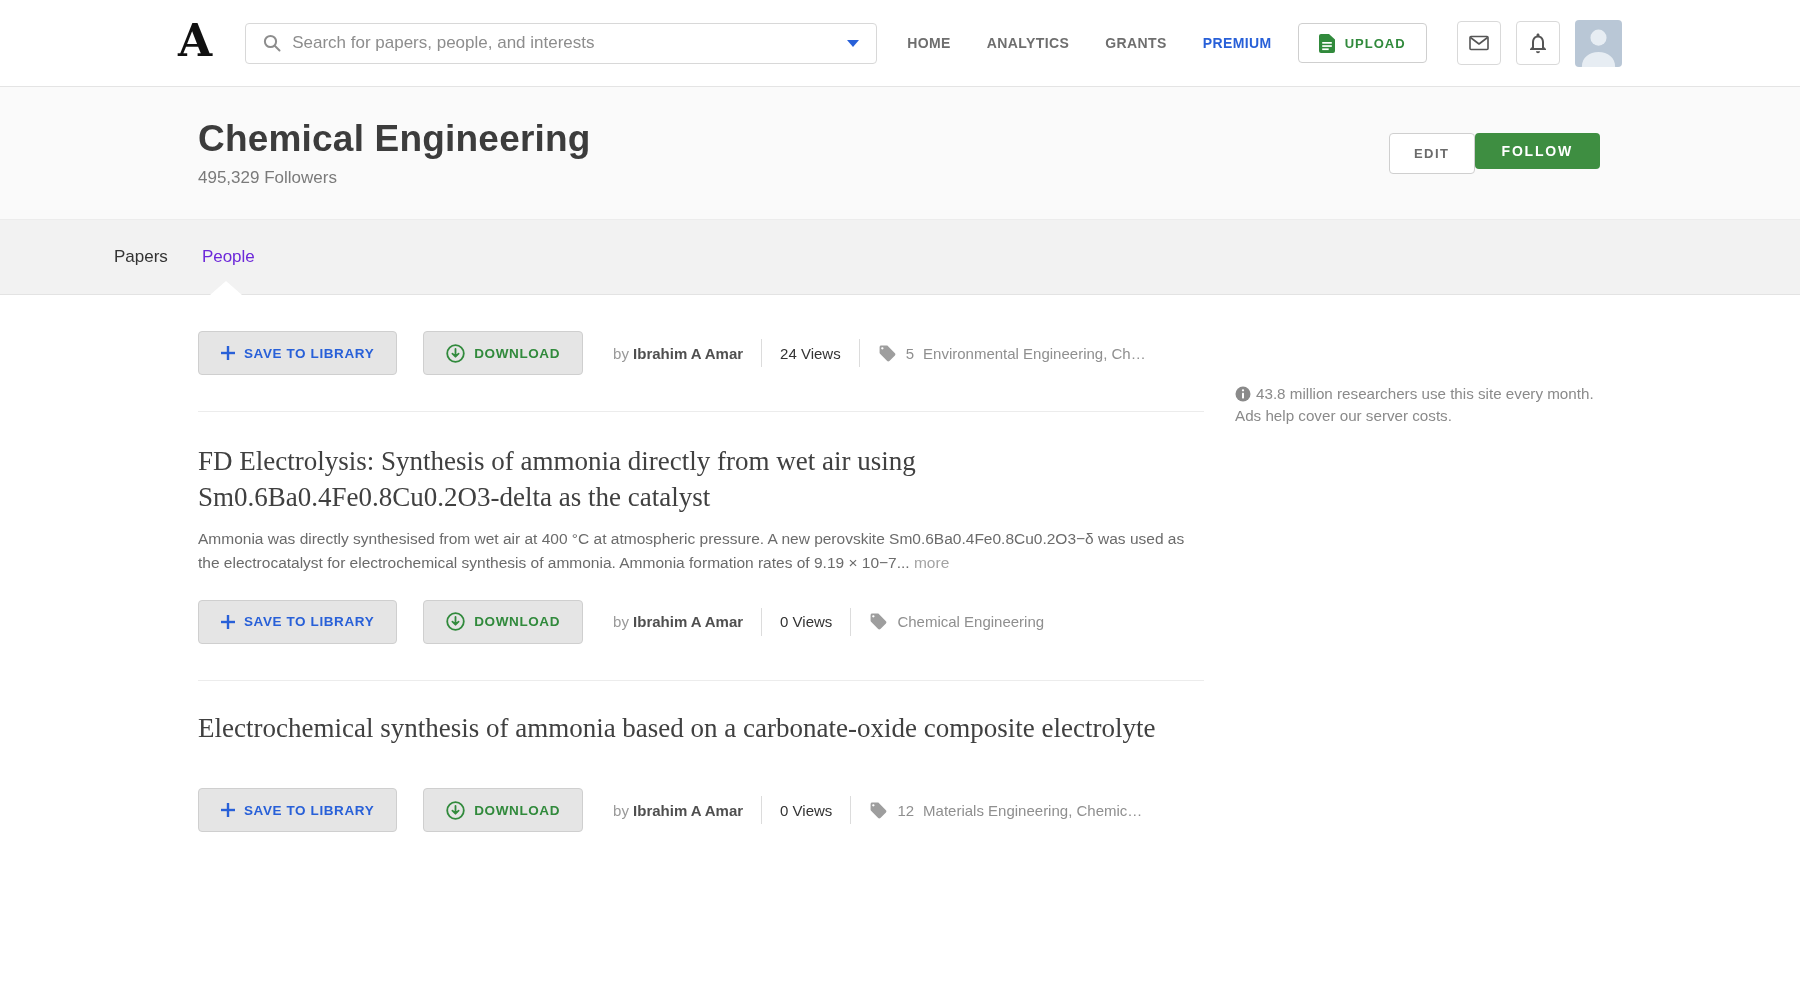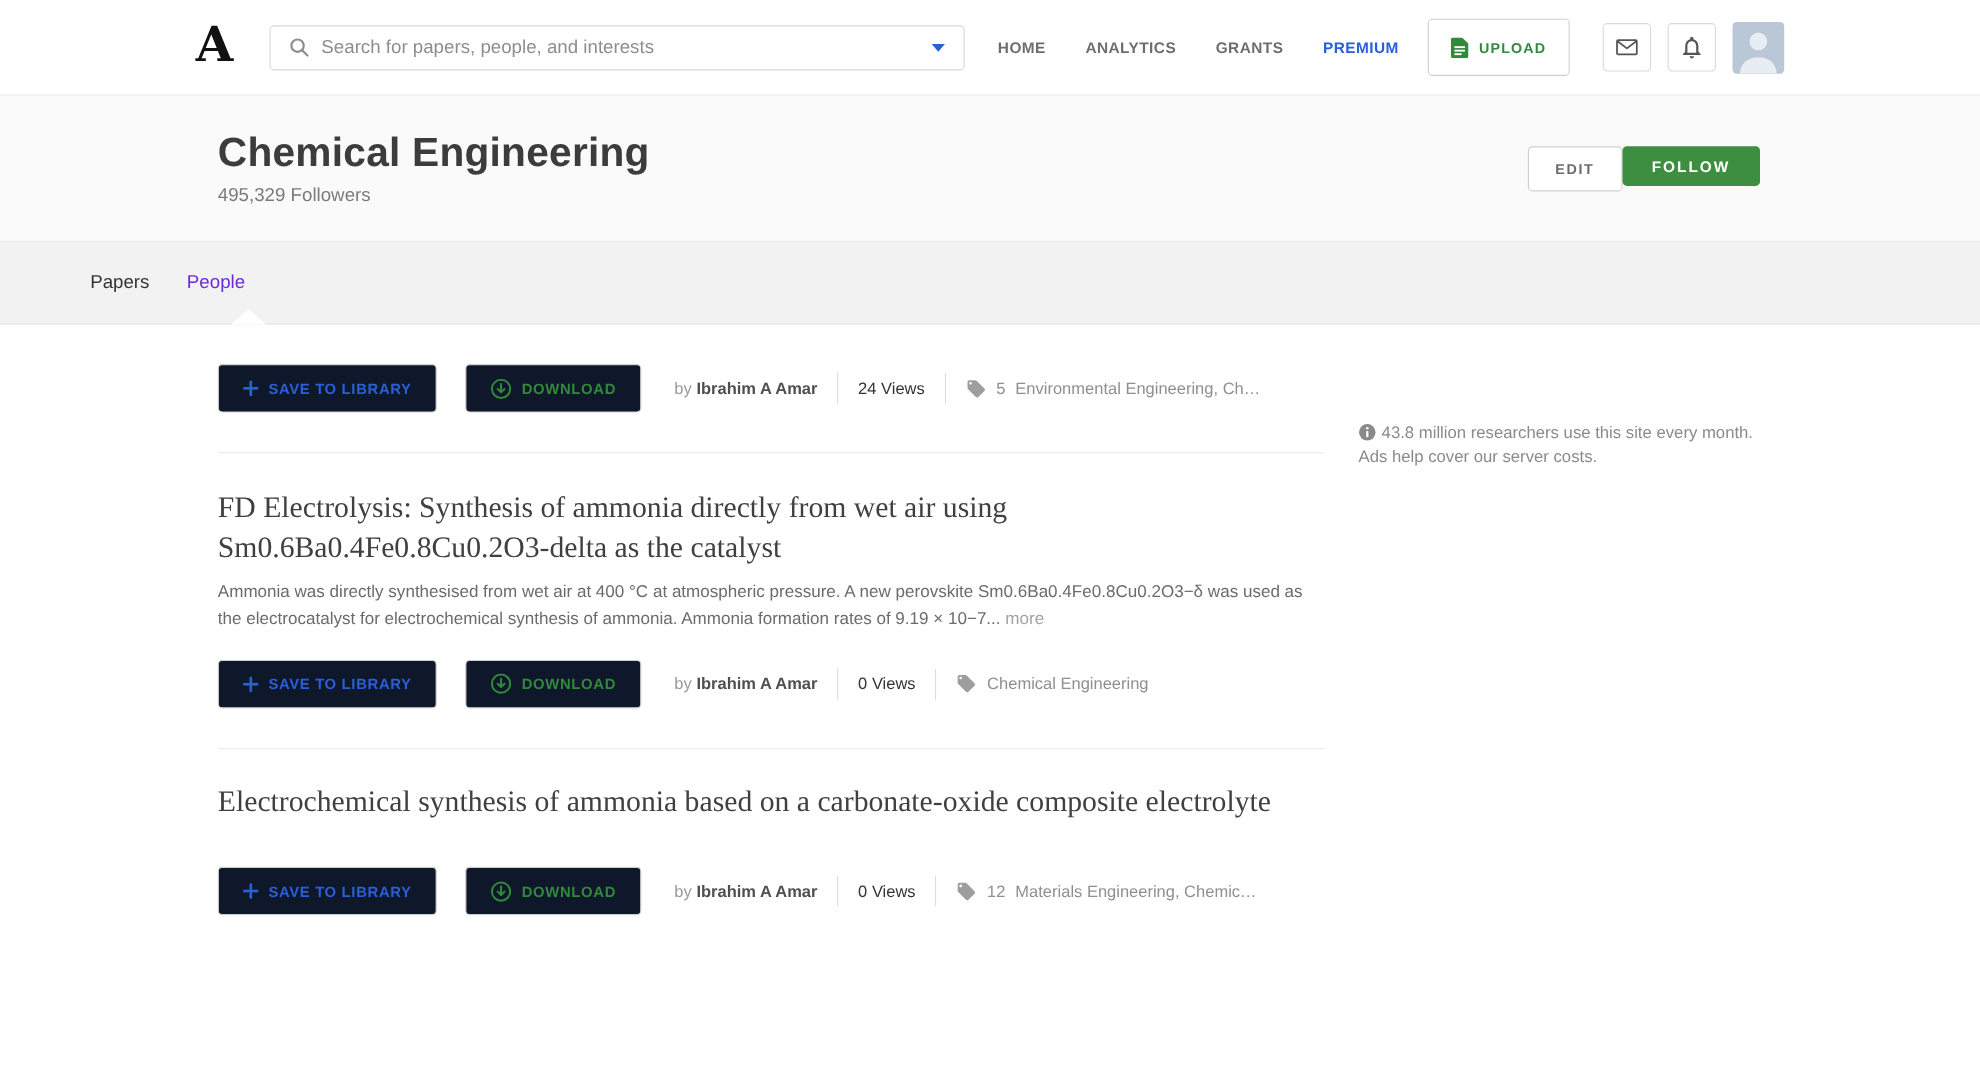--- a/index.html
+++ b/index.html
@@ -14,21 +14,21 @@
   .searchbox { margin-left:33px; width:632px; height:41px; border:1px solid #d8d8d8;
                border-radius:4px; display:flex; align-items:center; padding:0 16px;
                background:#fff;justify-content:center; }
   .searchbox input { border:none; outline:none; flex:1; font-size:17px; color:#333;
                      margin-left:10px; font-family:"Liberation Sans", sans-serif; }
   .searchbox input::placeholder { color:#8d8d8d; }
   .nav { display:flex; align-items:center; gap:36px; margin-left:30px; }
   .nav a { font-size:14px; font-weight:700; letter-spacing:.4px; color:#6e6e6e;
            text-decoration:none; cursor:pointer; }
   .nav a.accent { color:#2860d8; }
-  .upload-btn { margin-left:26px; height:52px; padding:0 20px; background:#fff;
+  .upload-btn { margin-left:26px; height:40px; padding:0 20px; background:#fff;
                 border:1px solid #cfcfcf; border-radius:4px; display:flex;
                 align-items:center; gap:10px; cursor:pointer;
                 font-family:"Liberation Sans", sans-serif;
                 font-size:13px; font-weight:700; letter-spacing:1px; color:#318a3c; }
   .right-cluster { margin-left:auto; display:flex; align-items:center; gap:15px; }
   .iconbtn { width:44px; height:44px; border:1px solid #d9d9d9; border-radius:4px;
              background:#fff; display:flex; align-items:center; justify-content:center;
              cursor:pointer; }
   .avatar { width:47px; height:47px; border-radius:4px; background:#b9c7d6;
             overflow:hidden; cursor:pointer; }
@@ -42,42 +42,42 @@
   .edit-btn { height:41px; padding:0 24px; background:#fff; border:1px solid #cfcfcf;
               border-radius:4px; font-size:13px; font-weight:700; letter-spacing:1.5px;
               color:#6b6b6b; cursor:pointer; font-family:"Liberation Sans", sans-serif; }
   .follow-btn { height:36px; padding:0 27px; background:#3e8e41; border:none;
                 border-radius:4px; font-size:14px; font-weight:700; letter-spacing:1.8px;
                 color:#fff; cursor:pointer; font-family:"Liberation Sans", sans-serif; }
 
   
   .tabband { height:76px; background:#f2f2f2; border-top:1px solid #ececec;
              border-bottom:1px solid #e3e3e3; display:flex; align-items:center;
-             padding:0 82px; position:relative; }
+             padding:0 114px; position:relative; }
   .tab { font-size:17px; cursor:pointer; margin-right:34px; }
   .tab.active { color:#333; }
   .tab.inactive { color:#6d28d9; }
   .notch { position:absolute; bottom:-1px; left:210px; width:0; height:0;
            border-left:16px solid transparent; border-right:16px solid transparent;
            border-bottom:14px solid #fff; }
 
   
   .main { position:relative; background:#fff; }
   .col { margin-left:198px; width:1006px; }
   .paper-title { font-family:"Liberation Serif", serif; font-size:27px; font-weight:400;
                  color:#404040; line-height:1.32; cursor:pointer; }
   .p1 .paper-title { margin-top:46px; }
   .abstract { margin-top:12px; font-size:15.5px; line-height:1.5; color:#6b6b6b;
               max-width:1006px; }
   .abstract .more { color:#a3a3a3; cursor:pointer; }
   .meta { display:flex; align-items:center; margin-top:36px; }
   .meta.m2 { margin-top:26px; }
   .meta.m3 { margin-top:42px; }
   .btn { height:44px; display:flex; align-items:center; gap:9px; padding:0 22px;
-         background:#0f172a; border:1px solid #cfcfcf; border-radius:4px; cursor:pointer;
+         background:#e5e5e5; border:1px solid #cfcfcf; border-radius:4px; cursor:pointer;
          font-family:"Liberation Sans", sans-serif; font-size:13.5px; font-weight:700;
          letter-spacing:.6px; }
   .btn.save { color:#2860d8; margin-right:26px; }
   .btn.dl   { color:#318a3c; margin-right:30px; }
   .byline { font-size:15px; color:#9a9a9a; white-space:nowrap; }
   .byline .author { color:#4f4f4f; font-weight:700; text-decoration:none; cursor:pointer; }
   .vsep { width:1px; height:28px; background:#dcdcdc; margin:0 18px; }
   .views { font-size:15px; color:#333; white-space:nowrap; }
   .tagline { display:flex; align-items:center; gap:9px; font-size:15px; color:#8f8f8f;
              white-space:nowrap; }

